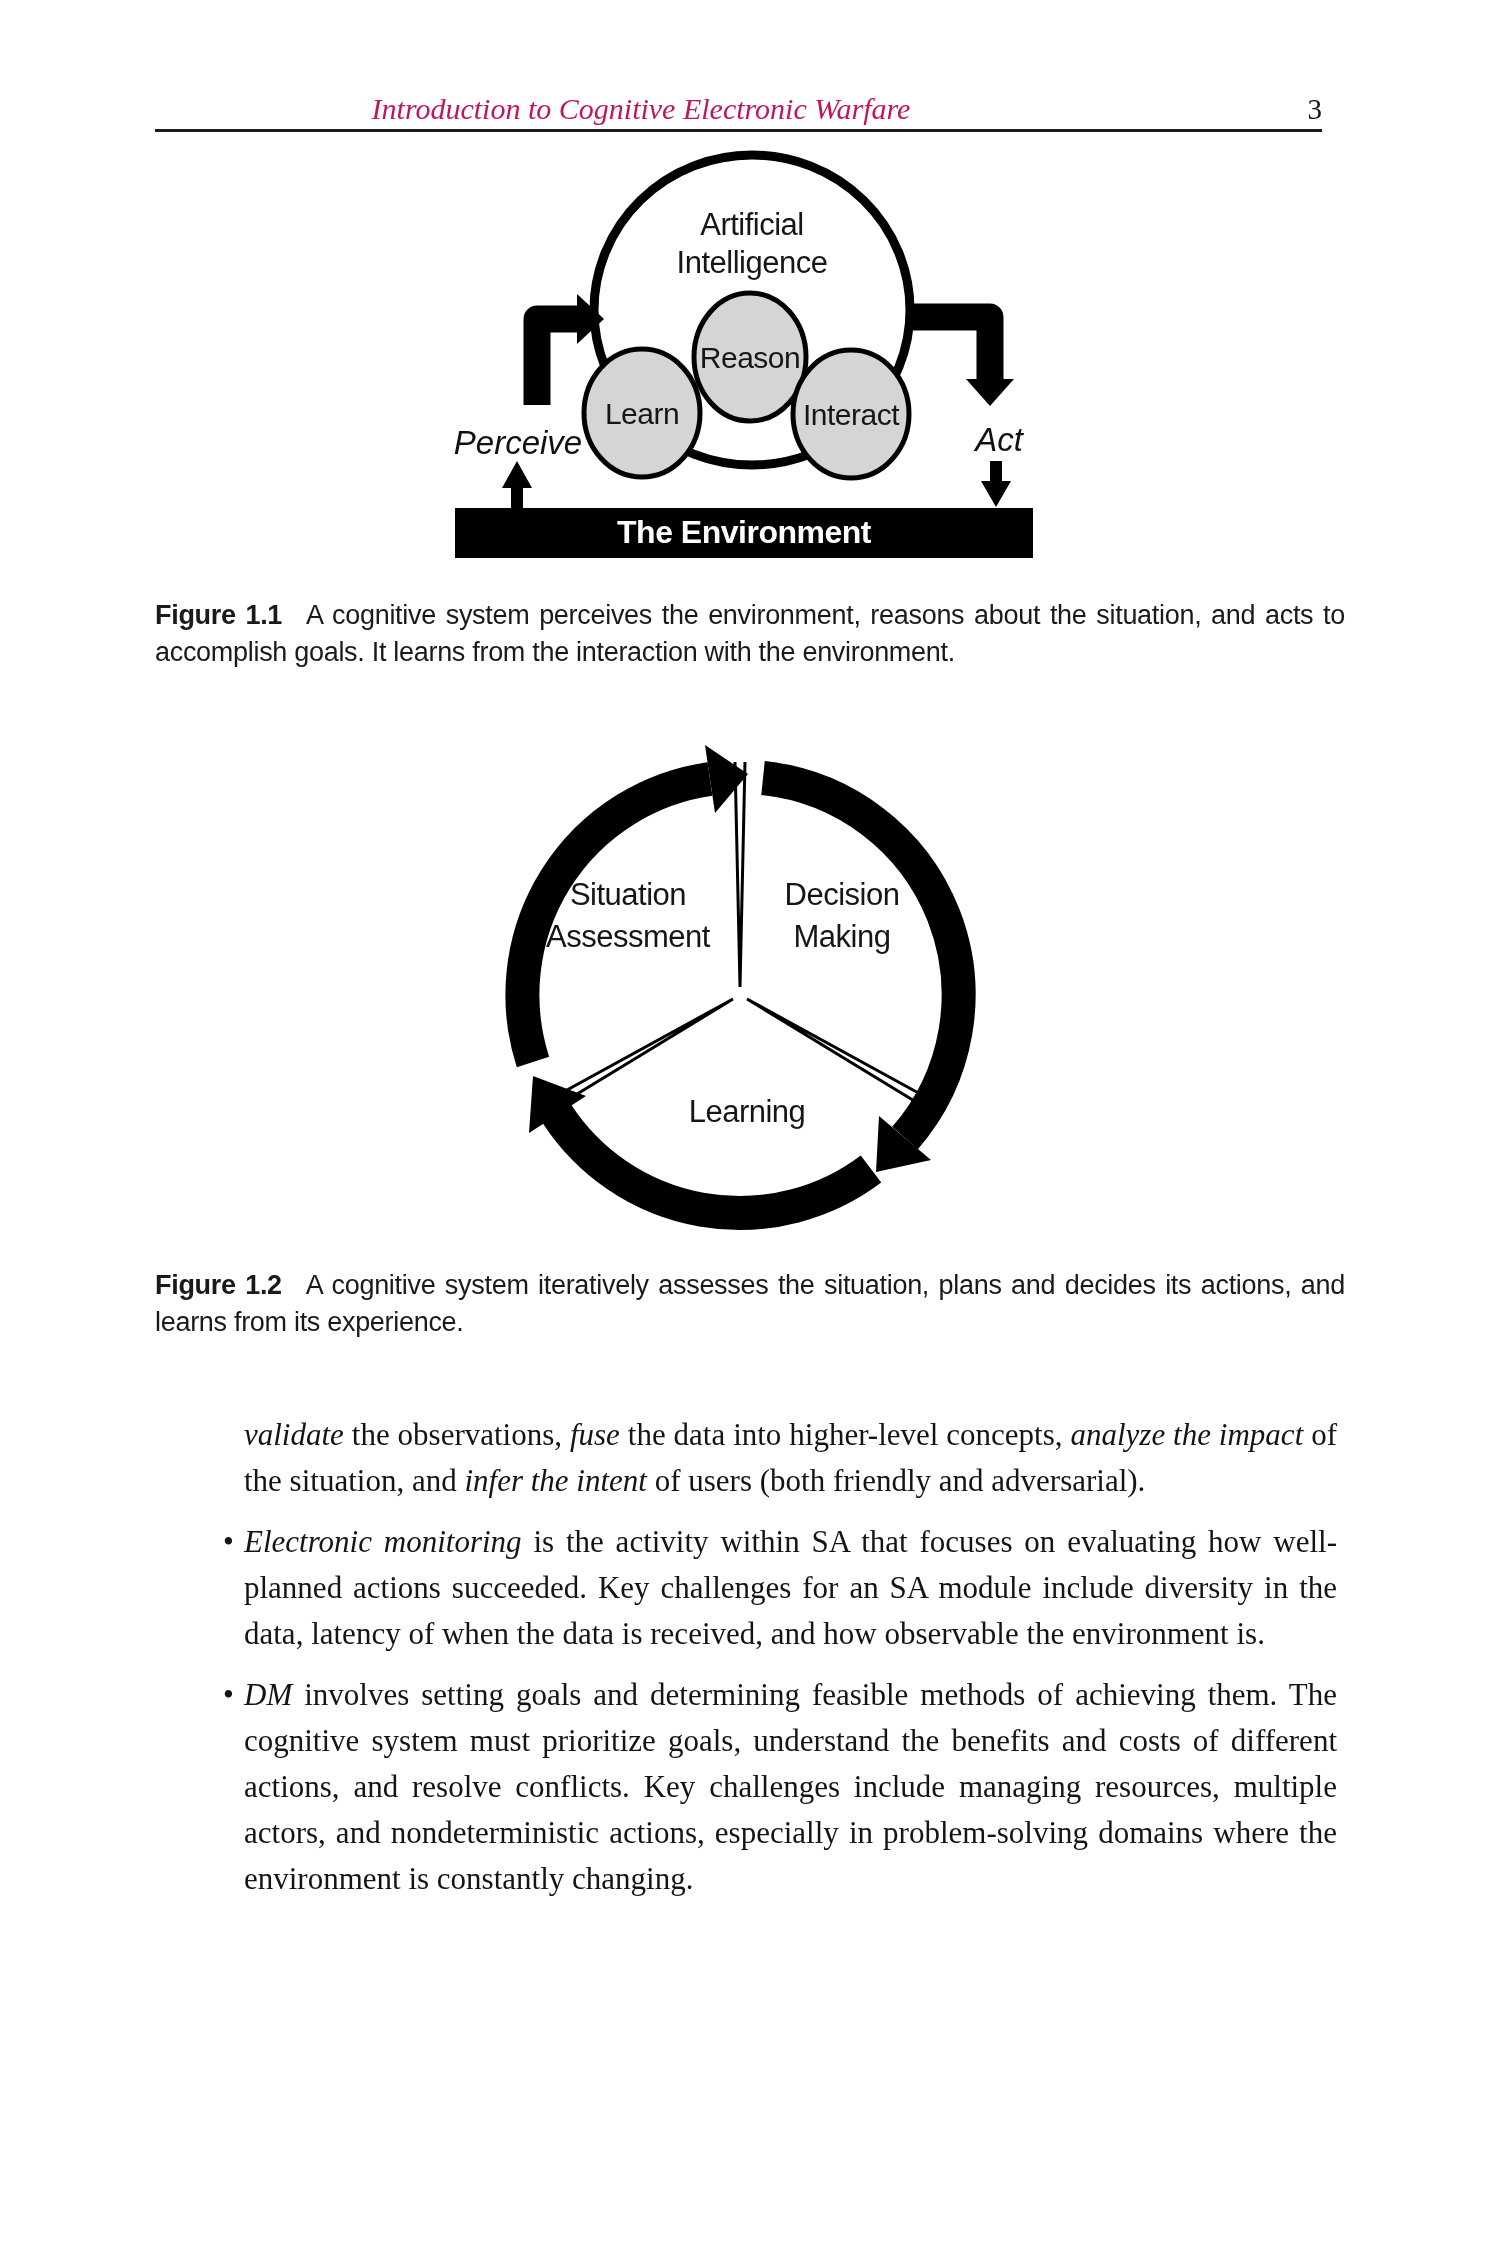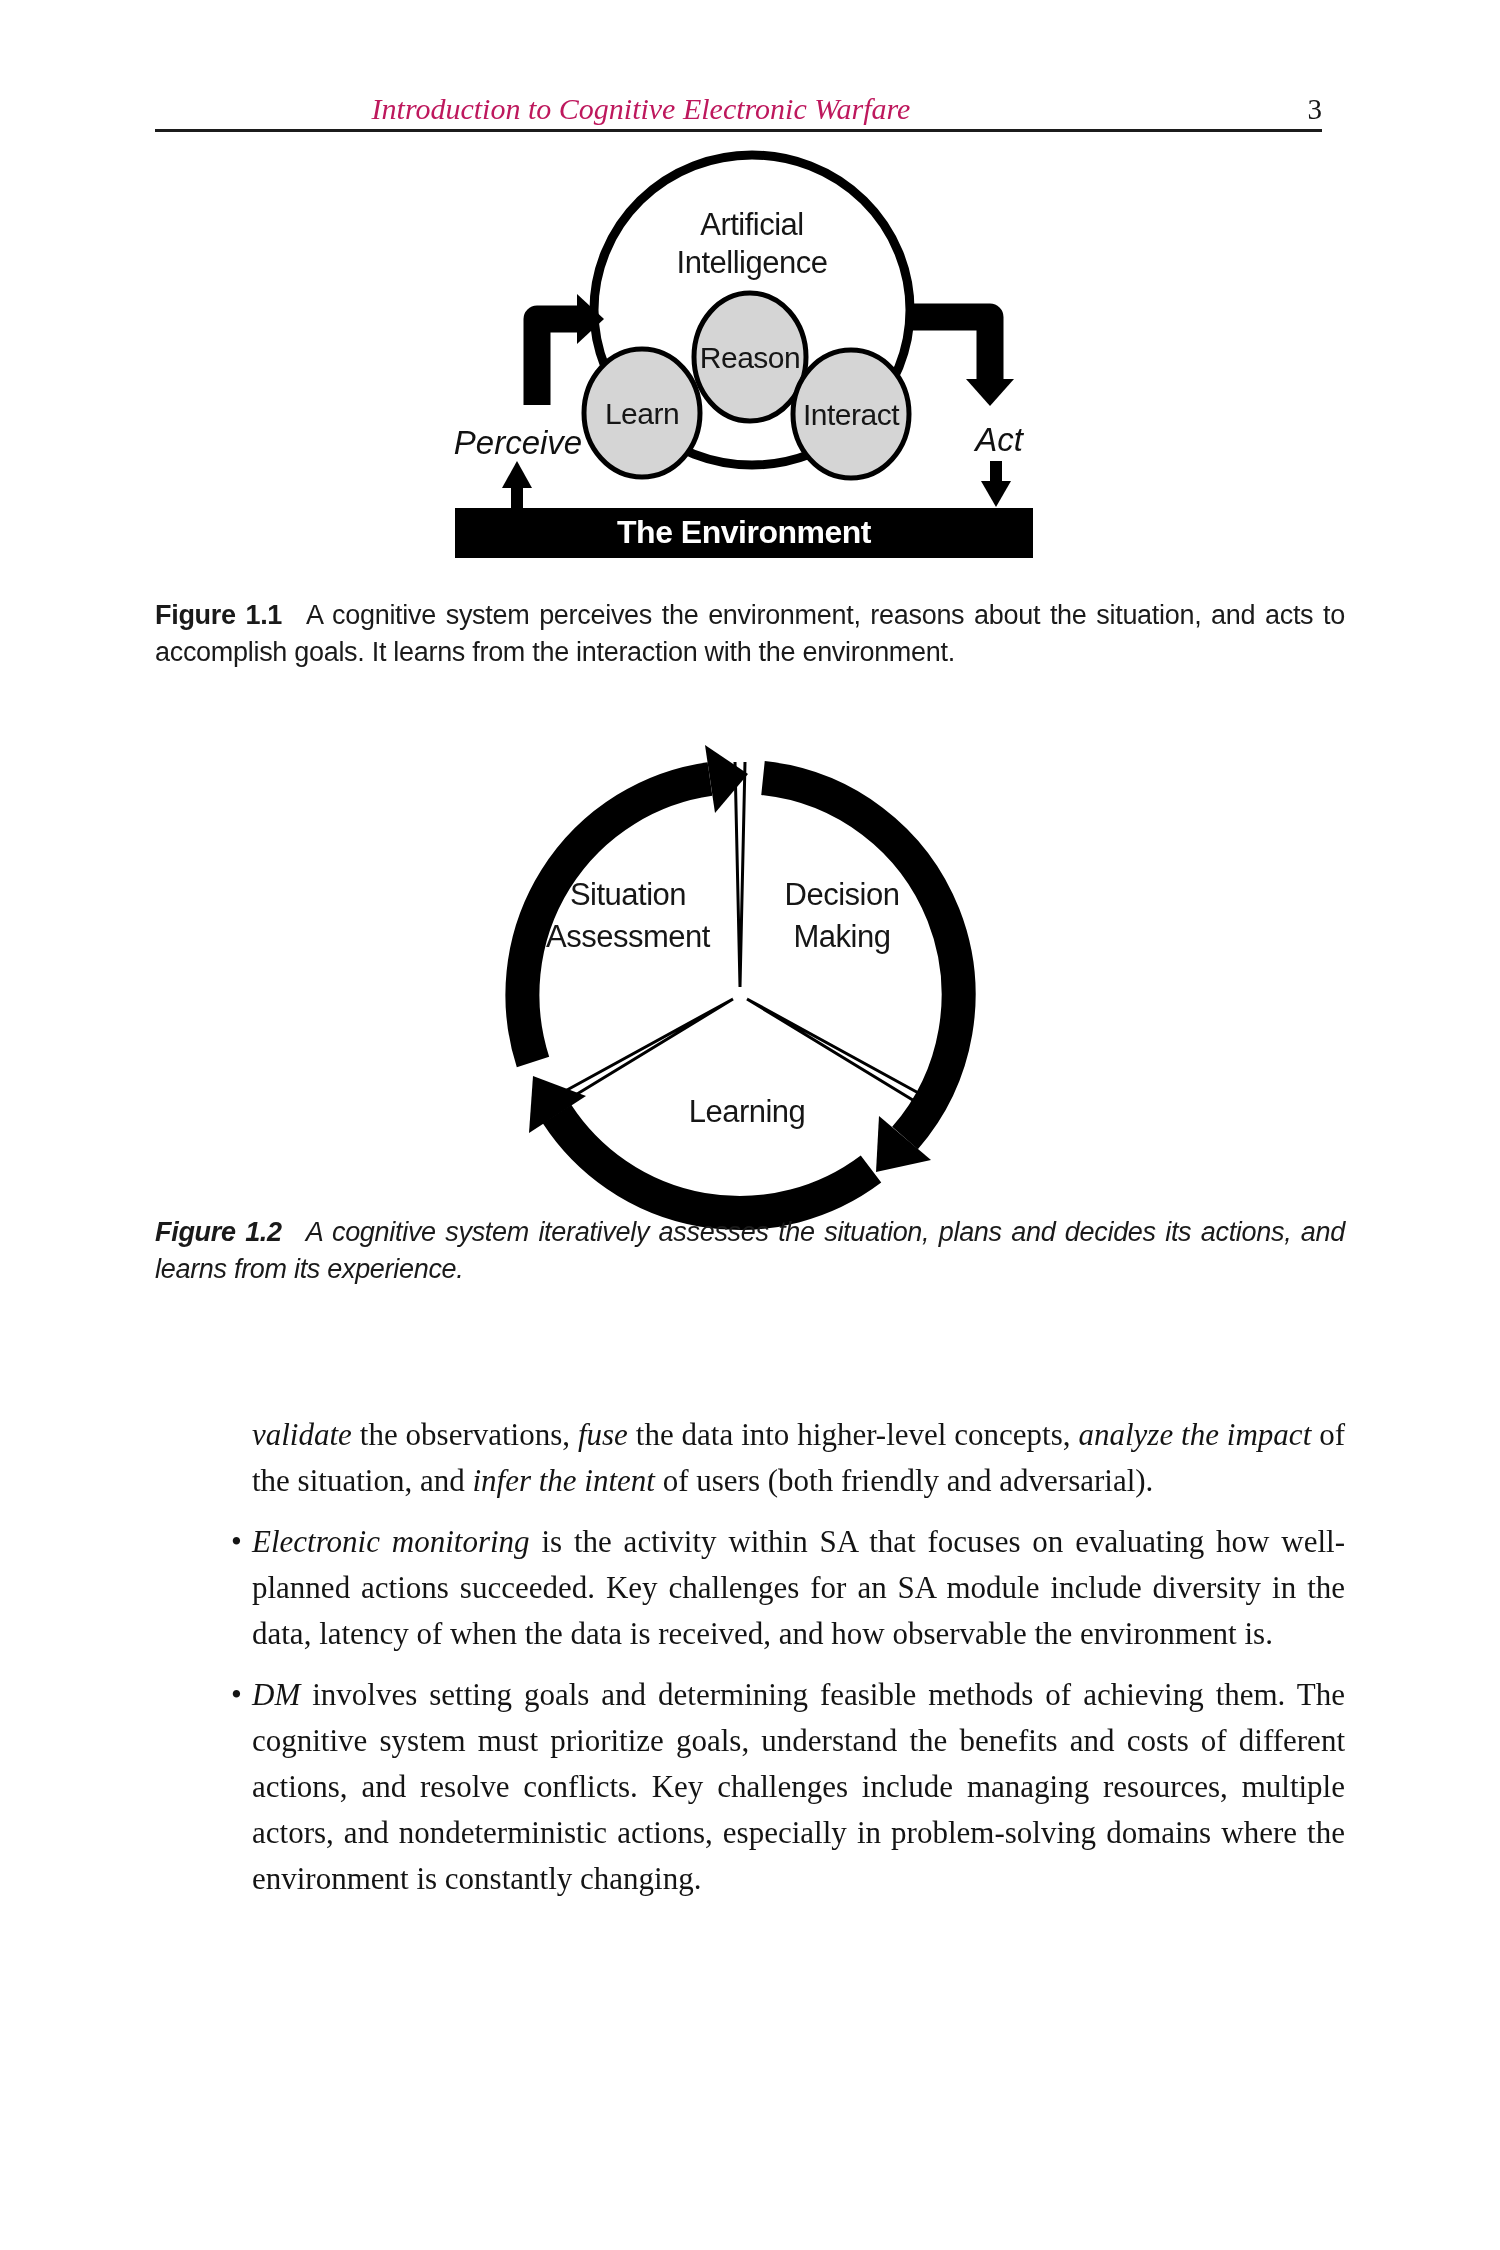--- a/index.html
+++ b/index.html
@@ -65,26 +65,26 @@
     position: absolute;
     left: 155px; width: 1190px;
     font-family: "Liberation Sans", sans-serif;
     font-size: 27px;
     line-height: 37px;
     color: #1a1a1a;
     text-align: justify;
     letter-spacing: -0.3px;
   }
   #caption-1 { top: 597px; }
-  #caption-2 { top: 1214px; font-style: italic; }
+  #caption-2 { top: 1267px; }
   .caption b { margin-right: 24px; letter-spacing: -0.3px; }
   
   .body-text {
     position: absolute;
-    left: 252px; top: 1412px; width: 1093px;
+    left: 244px; top: 1412px; width: 1093px;
     font-family: "Liberation Serif", serif;
     font-size: 31px;
     line-height: 46px;
     color: #141414;
     text-align: justify;
   }
   .body-text p { margin: 0 0 15px 0; }
   .bullet-item { position: relative; margin: 0 0 15px 0; }
   .bullet-marker {
     position: absolute;

